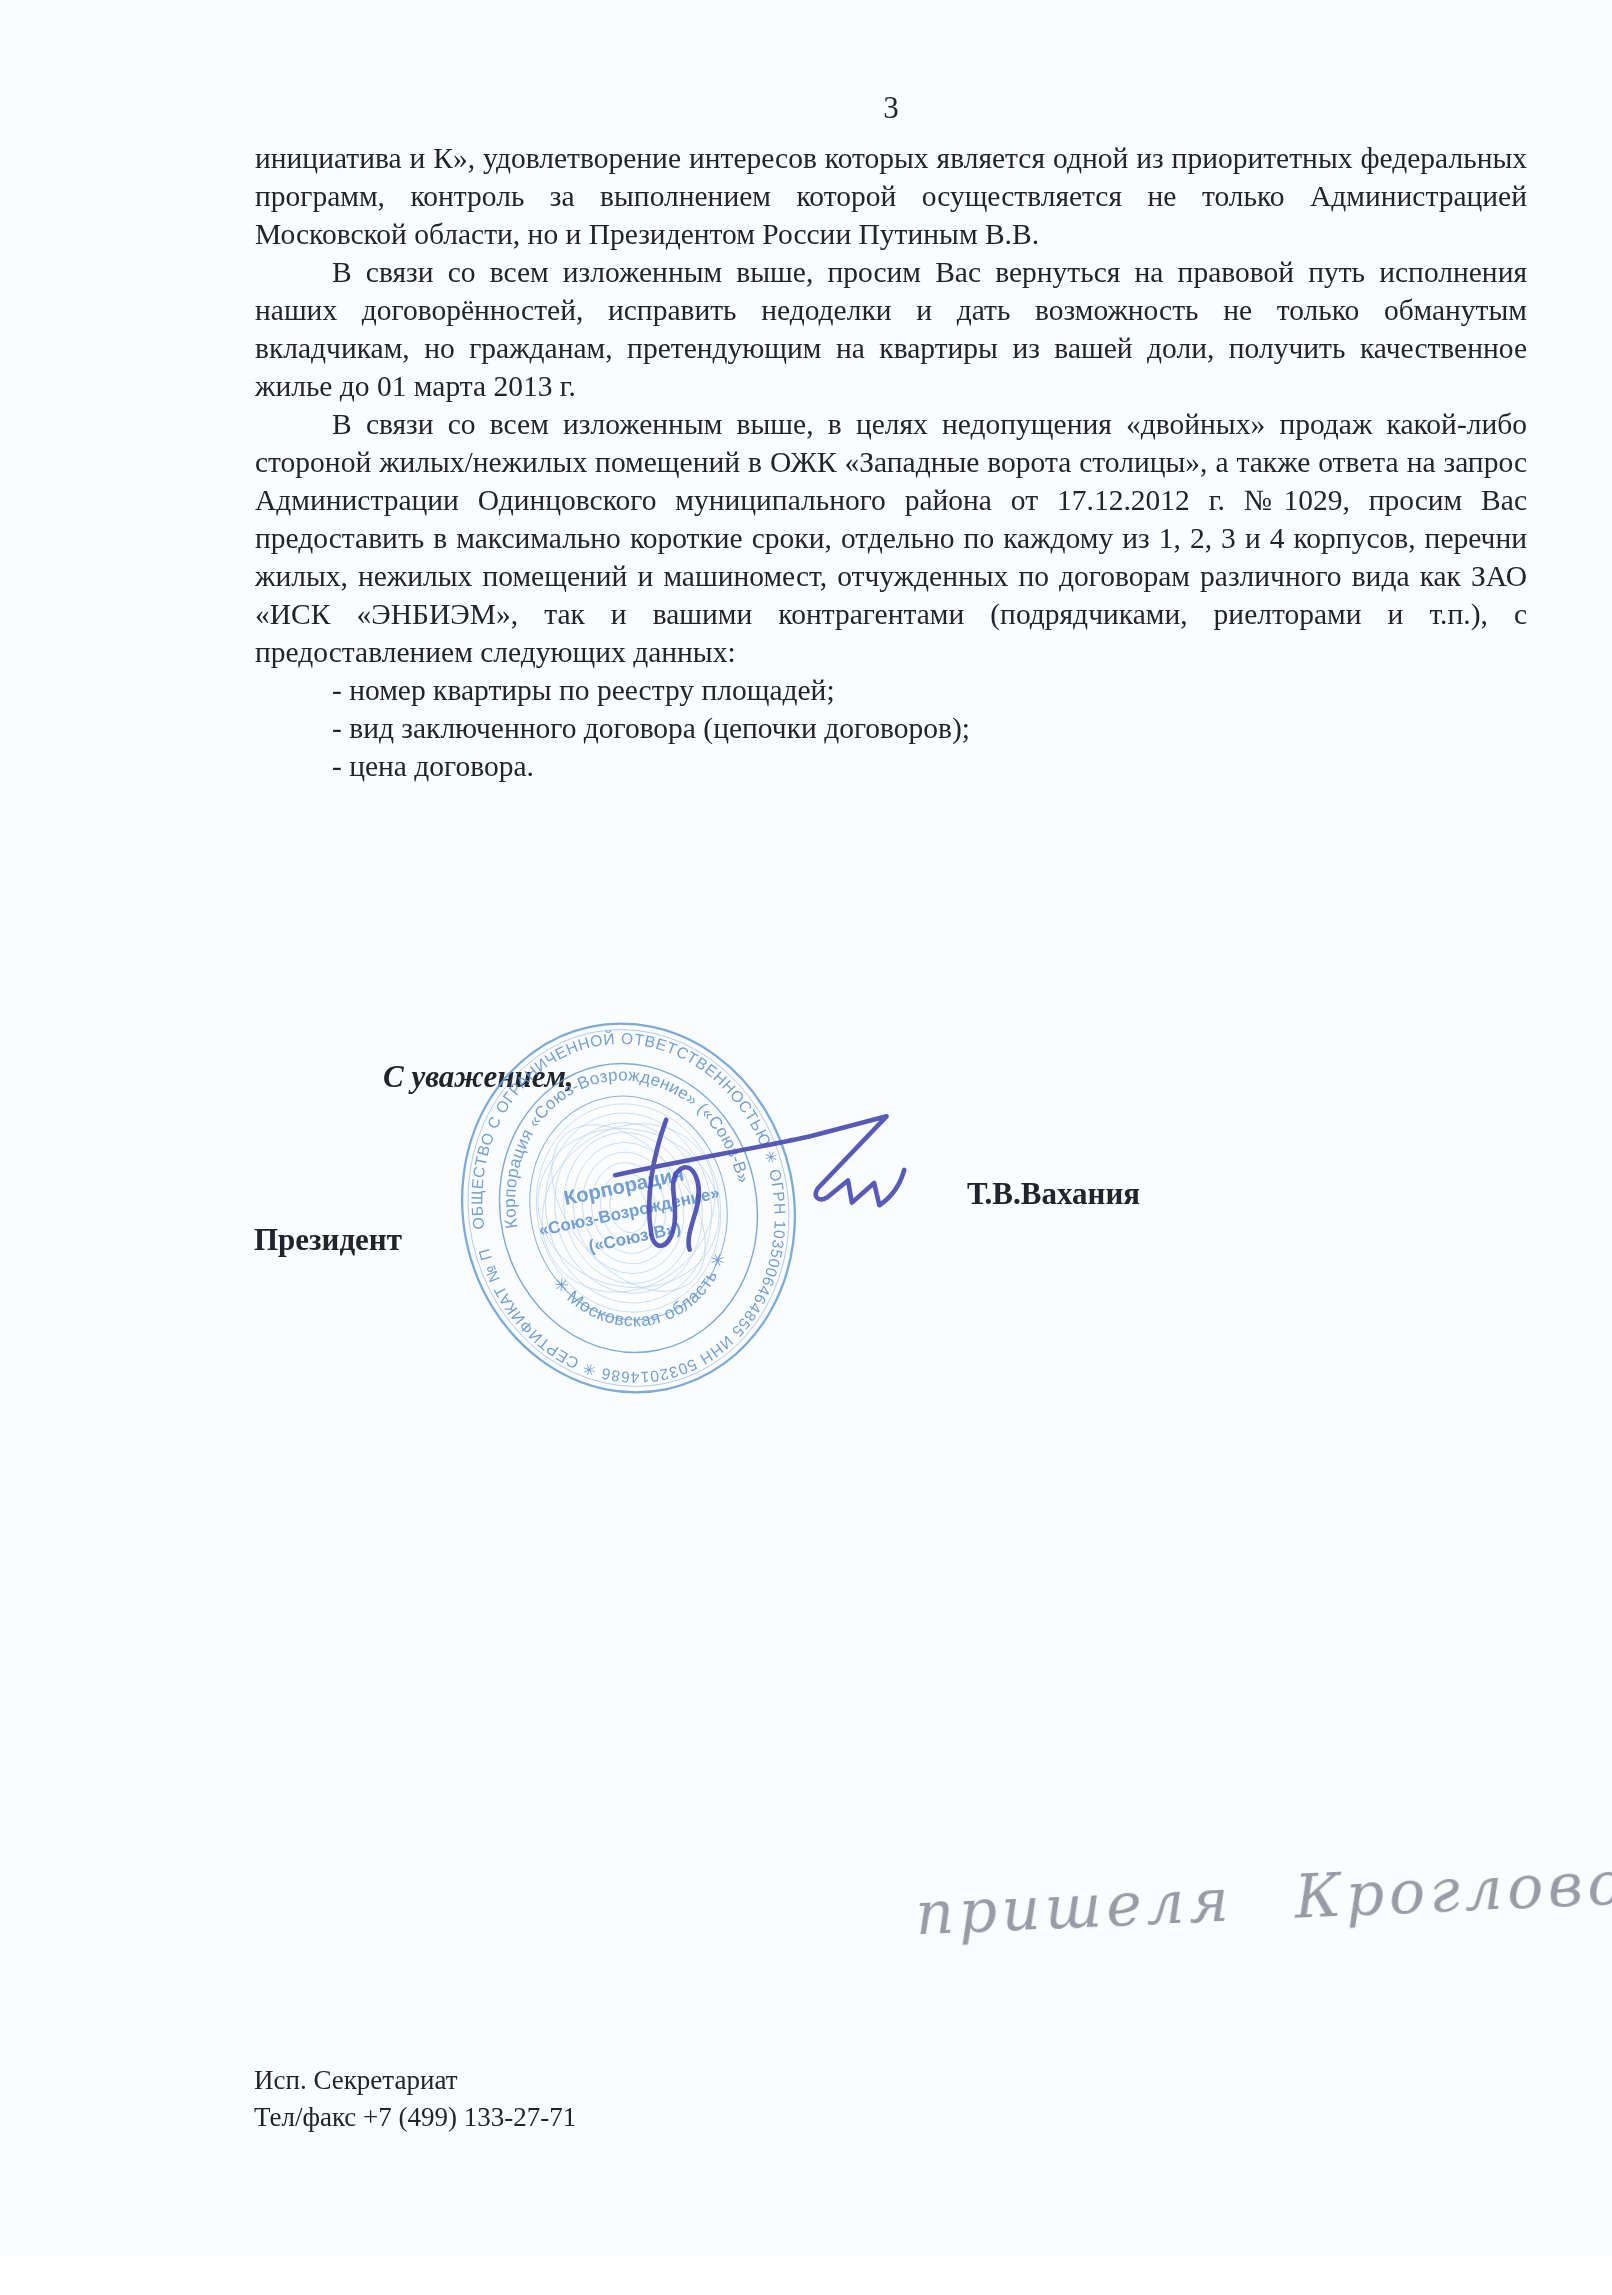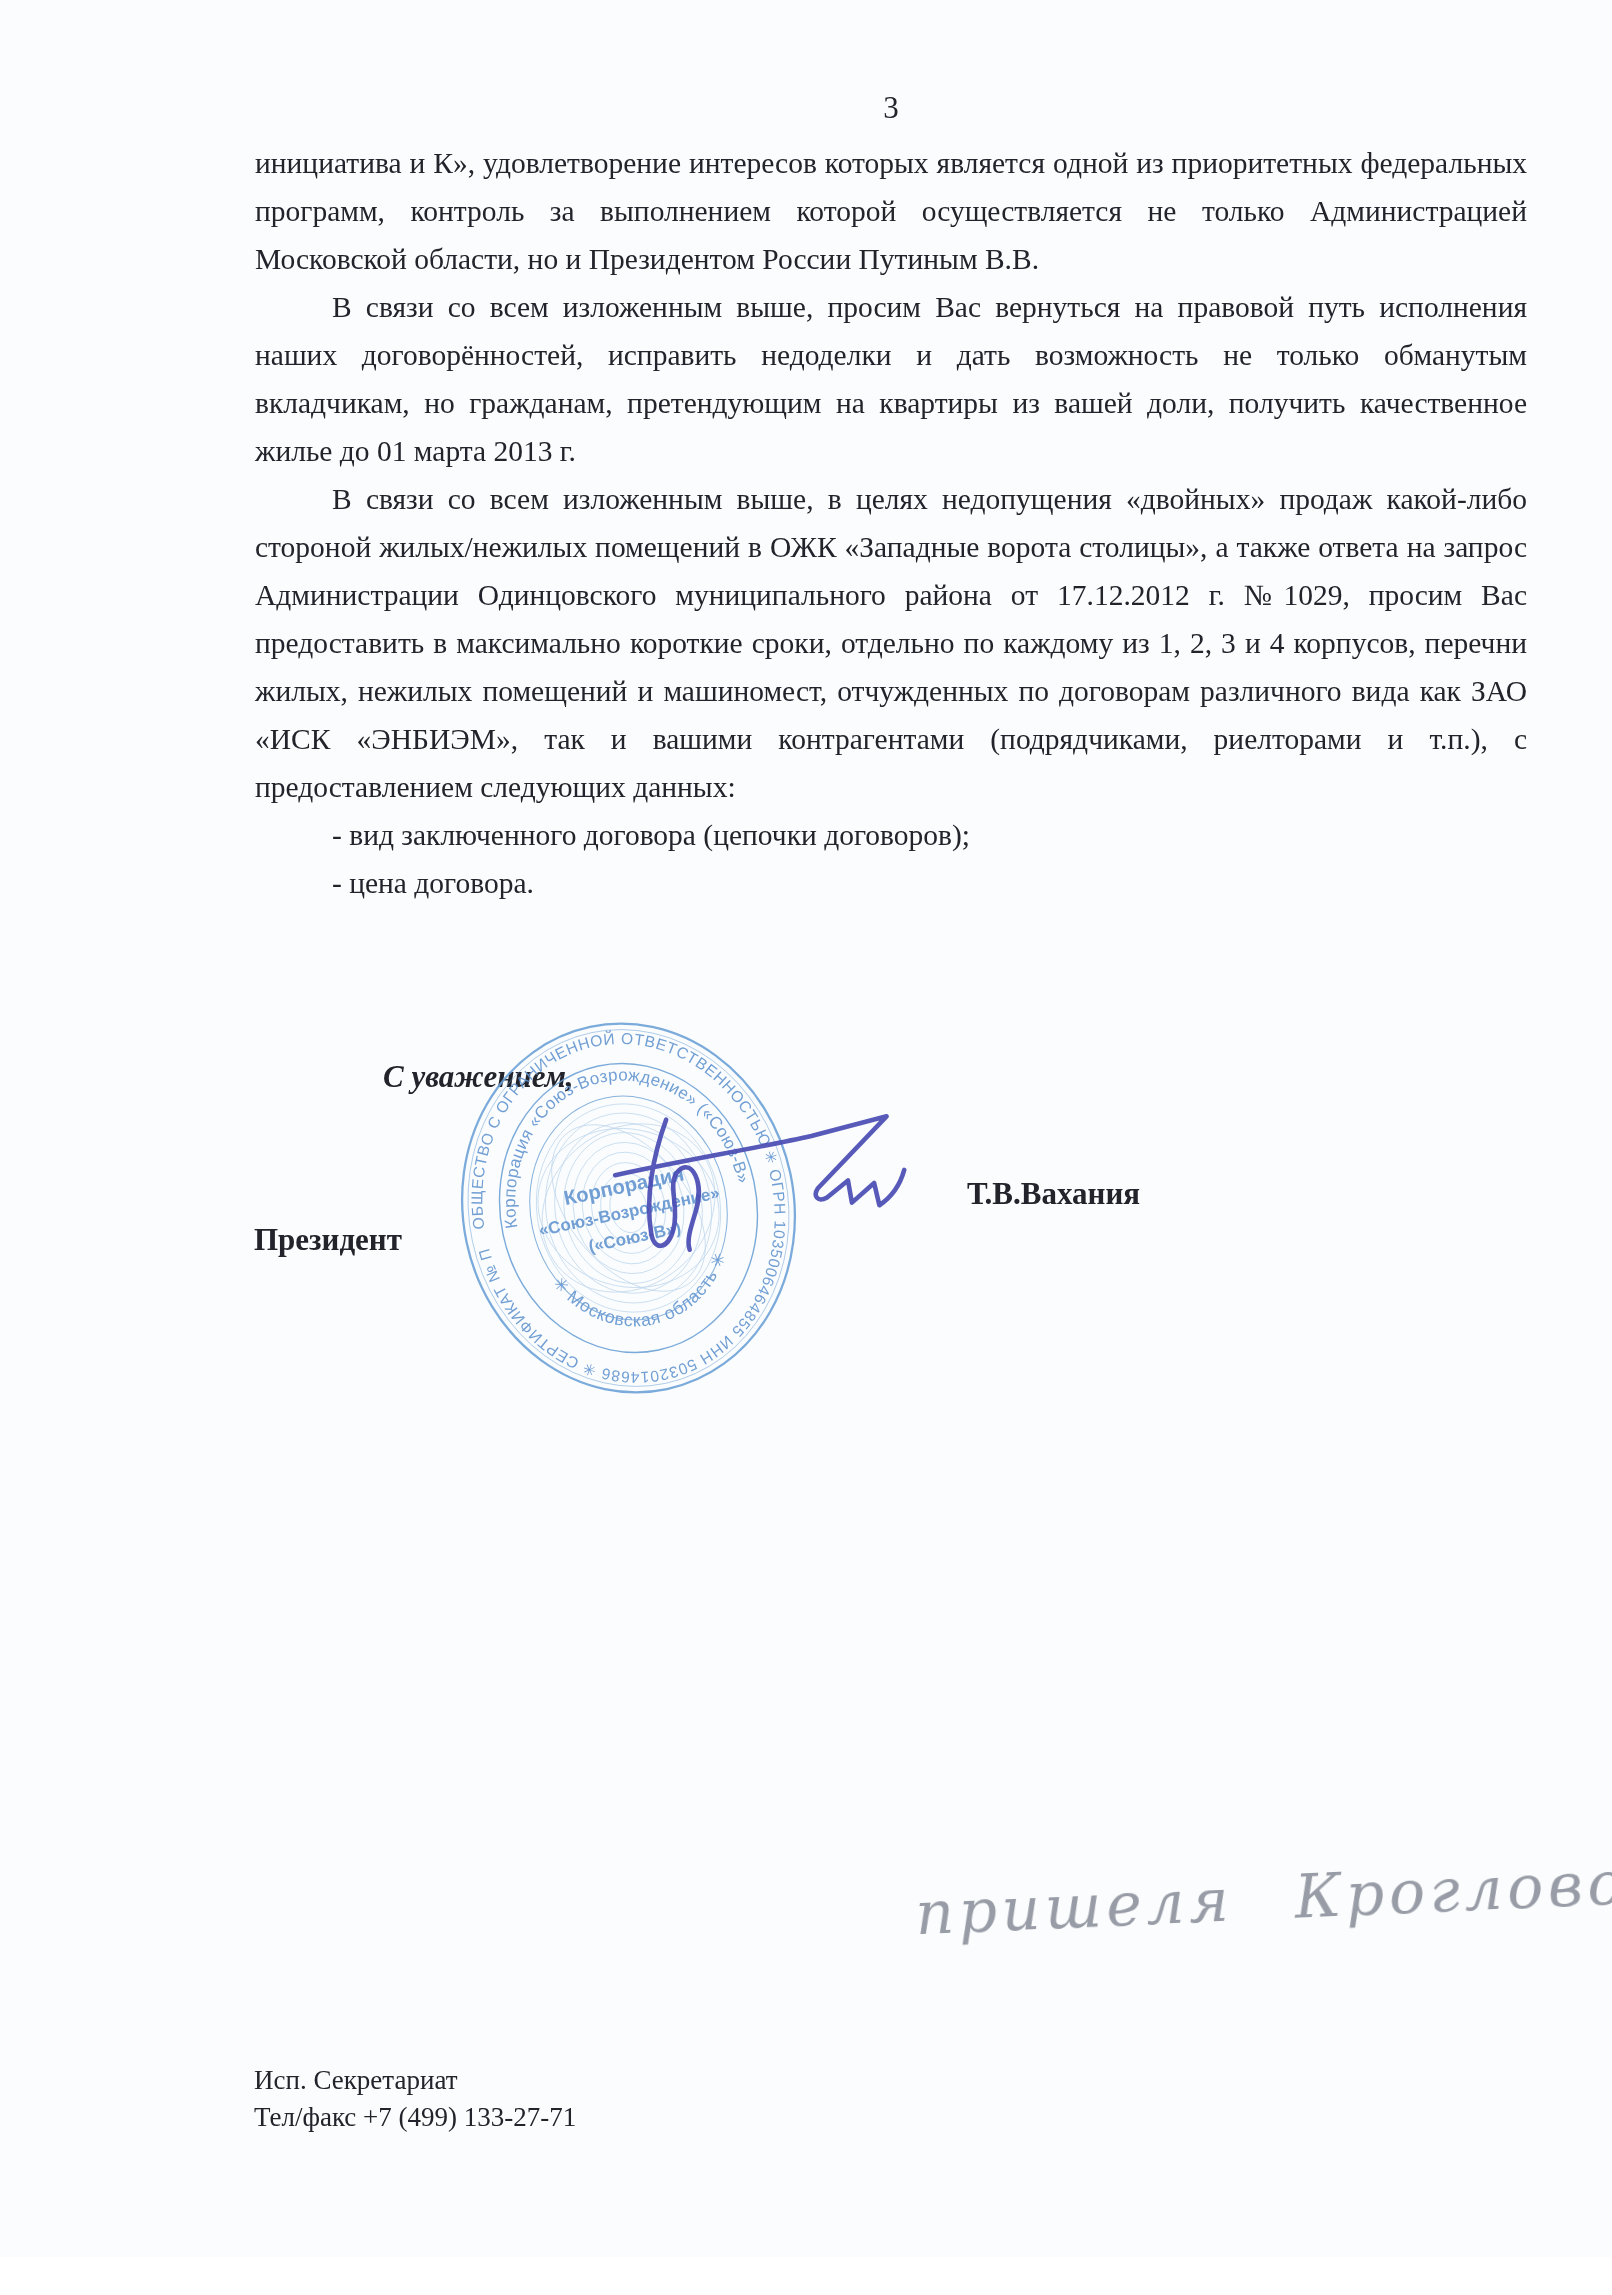--- a/index.html
+++ b/index.html
@@ -10,21 +10,21 @@
     overflow:hidden;
     font-family:"Liberation Serif","DejaVu Serif",serif;
     color:#23232c;
   }
   .page-number{
     position:absolute;top:90px;left:255px;width:1272px;
     text-align:center;font-size:31px;
   }
   .content{
     position:absolute;left:255px;top:139px;width:1272px;
-    font-size:29.5px;line-height:48px;text-align:justify;
+    font-size:29.5px;line-height:38px;text-align:justify;
   }
   .content p{margin:0;text-indent:77px;}
   .content p.no-indent{text-indent:0;}
   .salutation{
     position:absolute;left:335px;top:1059px;
     font-size:31px;font-weight:bold;font-style:italic;margin-left:48px;
   }
   .signer-title{
     position:absolute;left:254px;top:1176px;
     font-size:31px;font-weight:bold;margin-top:46px;
@@ -64,20 +64,21 @@
 <body>
 
 <div class="page">
 
   <div class="page-number">3</div>
 
   <div class="content">
     <p class="no-indent">инициатива и К», удовлетворение интересов которых является одной из приоритетных федеральных программ, контроль за выполнением которой осуществляется не только Администрацией Московской области, но и Президентом России Путиным В.В.</p>
     <p>В связи со всем изложенным выше, просим Вас вернуться на правовой путь исполнения наших договорённостей, исправить недоделки и дать возможность не только обманутым вкладчикам, но гражданам, претендующим на квартиры из вашей доли, получить качественное жилье до 01 марта 2013 г.</p>
     <p>В связи со всем изложенным выше, в целях недопущения «двойных» продаж какой-либо стороной жилых/нежилых помещений в ОЖК «Западные ворота столицы», а также ответа на запрос Администрации Одинцовского муниципального района от 17.12.2012 г. №1029, просим Вас предоставить в максимально короткие сроки, отдельно по каждому из 1, 2, 3 и 4 корпусов, перечни жилых, нежилых помещений и машиномест, отчужденных по договорам различного вида как ЗАО «ИСК «ЭНБИЭМ», так и вашими контрагентами (подрядчиками, риелторами и т.п.), с предоставлением следующих данных:</p>
+    <p>- номер квартиры по реестру площадей;</p>
     <p>- вид заключенного договора (цепочки договоров);</p>
     <p>- цена договора.</p>
   </div>
 
   <div class="salutation">С уважением,</div>
   <div class="signer-title">Президент</div>
   <div class="signer-name">Т.В.Вахания</div>
 
   <svg class="stamp" viewBox="0 0 524 584" aria-hidden="true">
     <g transform="rotate(-12 262 292)" fill="none" stroke="#6aa0d6">

